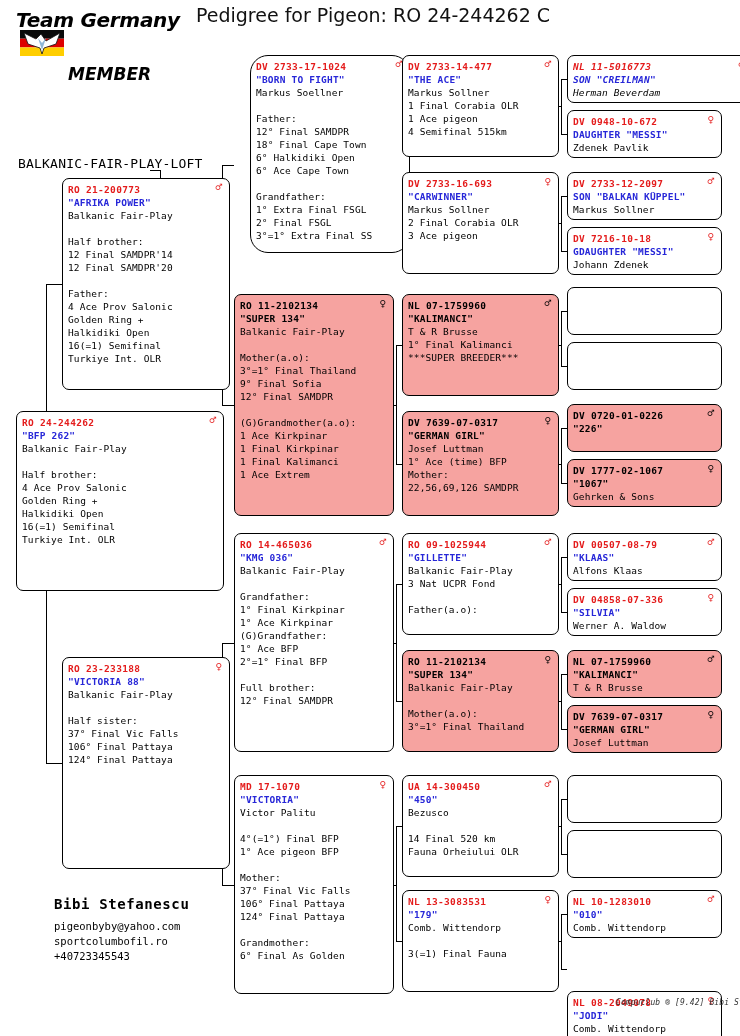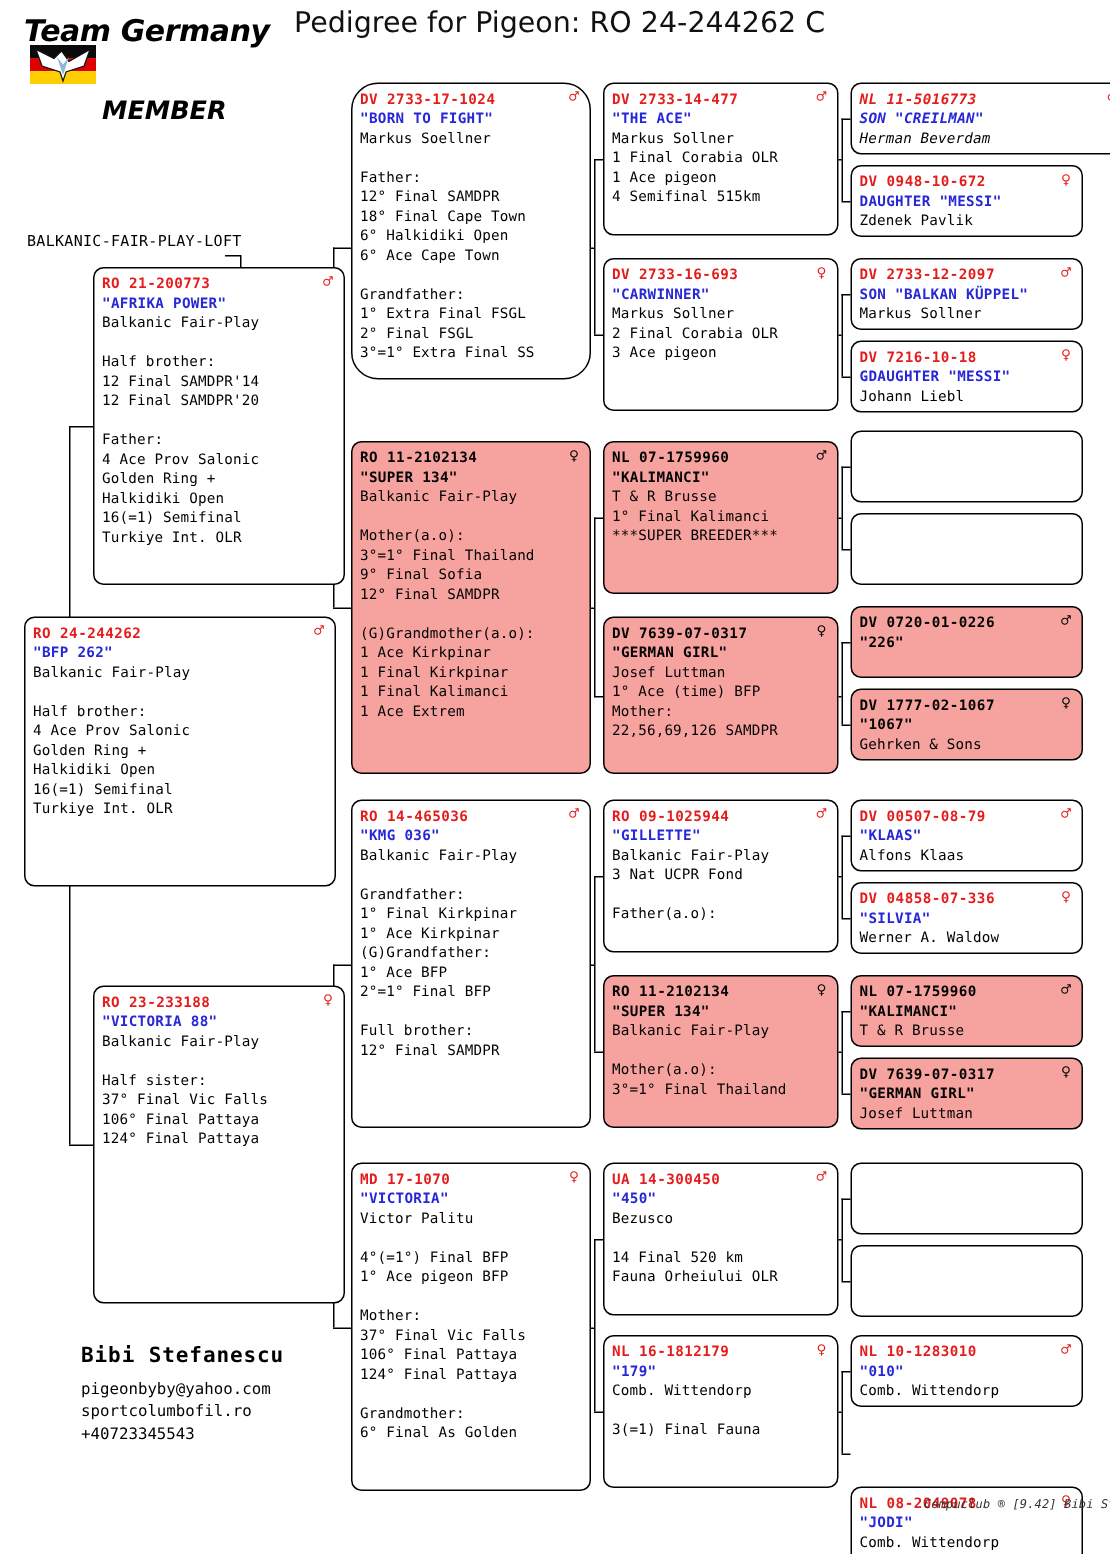--- a/index.html
+++ b/index.html
@@ -64,21 +64,21 @@
     font-family: "DejaVu Sans", "Liberation Sans", sans-serif;
     font-size: 19px;
     color: #111;
     white-space: nowrap;
   }
 
   #loft-name {
     position: absolute;
     left: 18px;
     top: 156px;
-    font-size: 10px;
+    font-size: 13px;
     color: #000;
     letter-spacing: 0.2px;
     white-space: nowrap;
   }
 
   
   #owner {
     position: absolute;
     left: 16px;
     top: 896px;
@@ -287,21 +287,21 @@
         <div class="ring"><span class="ctry">RO</span><span>23-233188</span></div>
         <div class="gender">♀</div>
         <div class="pname">"VICTORIA 88"</div>
         <div class="body">Balkanic Fair-Play</div>
         <div class="body">
 Half sister:
 37° Final Vic Falls
 106° Final Pattaya
 124° Final Pattaya</div>
       </div>
-      <div class="pbox" style="left: 234px; top: 55px; width: 160px; height: 198px; border-radius: 18px;">
+      <div class="pbox" style="left: 250px; top: 55px; width: 160px; height: 198px; border-radius: 18px;">
         <div class="ring"><span class="ctry">DV</span><span>2733-17-1024</span></div>
         <div class="gender">♂</div>
         <div class="pname">"BORN TO FIGHT"</div>
         <div class="body">Markus Soellner</div>
         <div class="body">
 Father:
 12° Final SAMDPR
 18° Final Cape Town
 6° Halkidiki Open
 6° Ace Cape Town
@@ -416,21 +416,21 @@
       <div class="pbox" style="left: 402px; top: 775px; width: 157px; height: 102px;">
         <div class="ring"><span class="ctry">UA</span><span>14-300450</span></div>
         <div class="gender">♂</div>
         <div class="pname">"450"</div>
         <div class="body">Bezusco</div>
         <div class="body">
 14 Final 520 km
 Fauna Orheiului OLR</div>
       </div>
       <div class="pbox" style="left: 402px; top: 890px; width: 157px; height: 102px;">
-        <div class="ring"><span class="ctry">NL</span><span>16-1812179</span></div>
+        <div class="ring"><span class="ctry">NL</span><span>13-3083531</span></div>
         <div class="gender">♀</div>
         <div class="pname">"179"</div>
         <div class="body">Comb. Wittendorp</div>
         <div class="body">
 3(=1) Final Fauna</div>
       </div>
       <div class="pbox" style="left: 567px; top: 55px; width: 186px; height: 48px; font-style: italic;">
         <div class="ring"><span class="ctry">NL</span><span>11-5016773</span></div>
         <div class="gender">♂</div>
         <div class="pname">SON "CREILMAN"</div>
@@ -445,21 +445,21 @@
       <div class="pbox" style="left: 567px; top: 172px; width: 155px; height: 48px;">
         <div class="ring"><span class="ctry">DV</span><span>2733-12-2097</span></div>
         <div class="gender">♂</div>
         <div class="pname">SON "BALKAN KÜPPEL"</div>
         <div class="body">Markus Sollner</div>
       </div>
       <div class="pbox" style="left: 567px; top: 227px; width: 155px; height: 48px;">
         <div class="ring"><span class="ctry">DV</span><span>7216-10-18</span></div>
         <div class="gender">♀</div>
         <div class="pname">GDAUGHTER "MESSI"</div>
-        <div class="body">Johann Liebl</div>
+        <div class="body">Johann Zdenek</div>
       </div>
       <div class="pbox" style="left: 567px; top: 287px; width: 155px; height: 48px;"></div>
       <div class="pbox" style="left: 567px; top: 342px; width: 155px; height: 48px;"></div>
       <div class="pbox pink" style="left: 567px; top: 404px; width: 155px; height: 48px;">
         <div class="ring"><span class="ctry">DV</span><span>0720-01-0226</span></div>
         <div class="gender">♂</div>
         <div class="pname">"226"</div>
       </div>
       <div class="pbox pink" style="left: 567px; top: 459px; width: 155px; height: 48px;">
         <div class="ring"><span class="ctry">DV</span><span>1777-02-1067</span></div>

